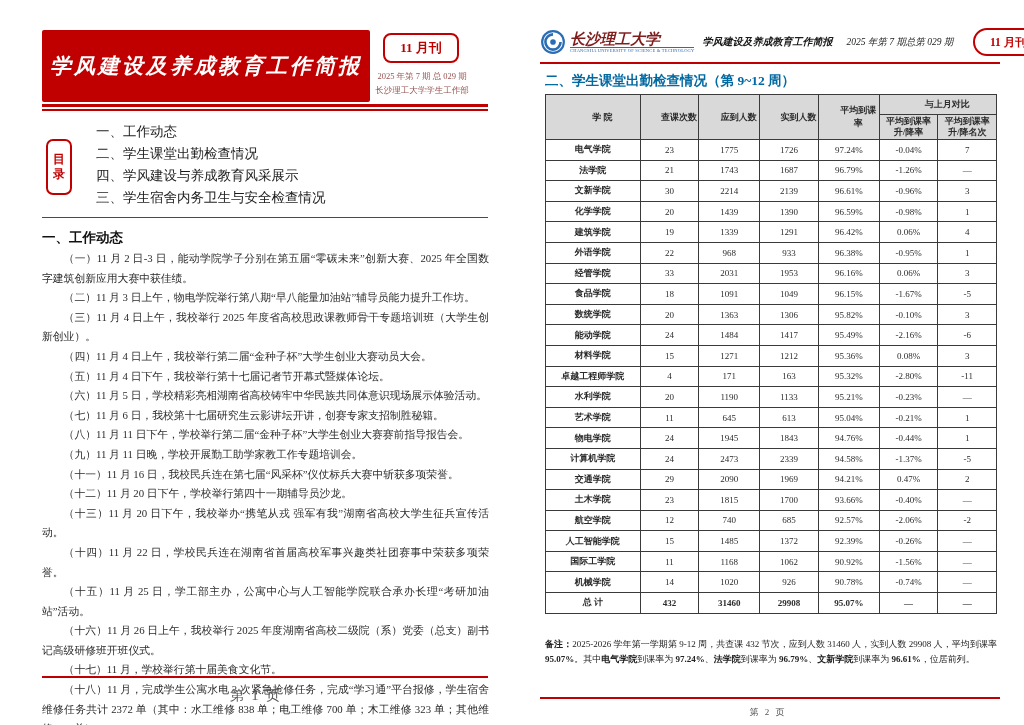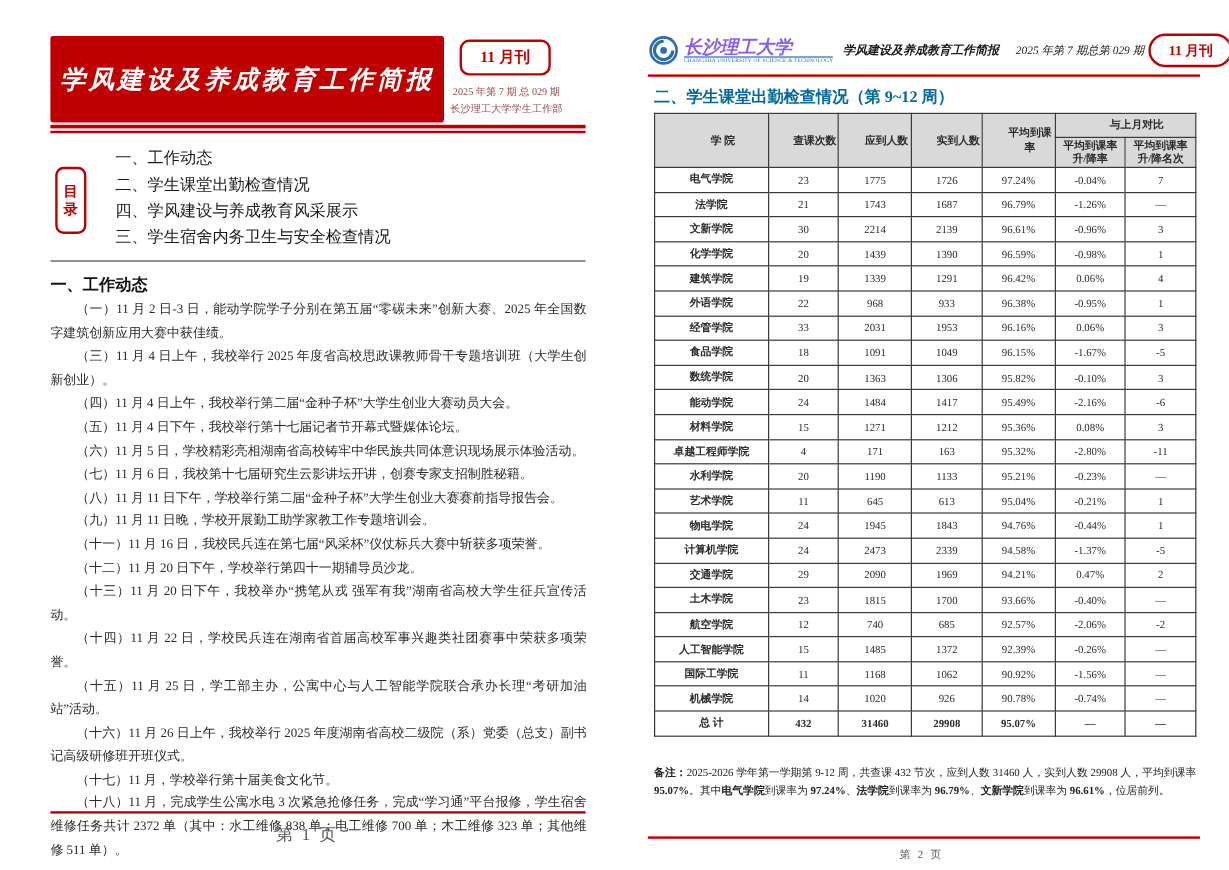--- a/index.html
+++ b/index.html
@@ -34,27 +34,27 @@
   .work-items{position:absolute;left:42px;top:249px;width:447px;font-size:10.8px;
     line-height:19.6px;color:#2b2b2b;text-align:justify;}
   .work-item{margin:0;text-indent:2em;}
   .footer-rule{position:absolute;left:42px;top:676px;width:446px;border-top:2px solid #c00000;}
   .page-num{position:absolute;left:0;top:687px;width:100%;text-align:center;font-size:14px;color:#555;letter-spacing:2px;}
 
   
   .rp-header{position:absolute;left:28px;top:25px;width:458px;height:34px;display:flex;align-items:center;}
   .logo{width:26px;height:26px;flex:0 0 26px;margin-right:4px;}
   .uni-block{display:flex;flex-direction:column;margin-right:8px;}
-  .uni-name{color:#8b5cf6;font-size:15px;font-weight:bold;font-style:italic;
+  .uni-name{color:#7f1d1d;font-size:15px;font-weight:bold;font-style:italic;
     font-family:"DejaVu Serif",serif;white-space:nowrap;line-height:16px;}
   .uni-en{color:#2a6db5;font-size:4.5px;letter-spacing:0.2px;white-space:nowrap;
     border-top:0.5px solid #2a6db5;}
   .rp-bulletin-title{font-size:10px;font-weight:bold;font-style:italic;color:#1a1a1a;
     white-space:nowrap;margin-right:14px;font-family:"DejaVu Serif",serif;}
-  .rp-issue{font-size:9.5px;color:#1a1a1a;white-space:nowrap;margin-right:4px;font-style:italic;}
+  .rp-issue{font-size:9.5px;color:#1a1a1a;white-space:nowrap;margin-right:20px;font-style:italic;}
   .issue-badge-right{width:66px;height:24px;flex:0 0 66px;border:2px solid #c00000;border-radius:14px;
     color:#c00000;font-size:11.5px;font-weight:bold;display:flex;align-items:center;justify-content:center;}
   .rp-redline{position:absolute;left:28px;top:62px;width:460px;border-top:2px solid #c00000;}
   .rp-heading{position:absolute;left:33px;top:72px;font-size:13.5px;font-weight:bold;color:#0369a1;}
   .att-table{position:absolute;left:33px;top:94px;width:452px;border-collapse:collapse;
     table-layout:fixed;font-size:9px;color:#2b2b2b;}
   .att-table th,.att-table td{border:1px solid #3a3a3a;text-align:center;padding:0 1px;overflow:hidden;}
   .att-table thead th{background:#d9d9d9;font-weight:bold;}
   .att-table thead tr:first-child th{height:19px;padding-left:20px;}
   .att-table thead tr:last-child th{height:24px;white-space:pre-line;line-height:11px;}
@@ -86,20 +86,21 @@
       <li>一、工作动态</li>
       <li>二、学生课堂出勤检查情况</li>
       <li>四、学风建设与养成教育风采展示</li>
       <li>三、学生宿舍内务卫生与安全检查情况</li>
     </ul>
   <div class="toc-rule"></div>
 
   <div class="section-heading">一、工作动态</div>
   <div class="work-items">
       <p class="work-item">（一）11 月 2 日-3 日，能动学院学子分别在第五届“零碳未来”创新大赛、2025 年全国数字建筑创新应用大赛中获佳绩。</p>
+      <p class="work-item">（二）11 月 3 日上午，物电学院举行第八期“早八能量加油站”辅导员能力提升工作坊。</p>
       <p class="work-item">（三）11 月 4 日上午，我校举行 2025 年度省高校思政课教师骨干专题培训班（大学生创新创业）。</p>
       <p class="work-item">（四）11 月 4 日上午，我校举行第二届“金种子杯”大学生创业大赛动员大会。</p>
       <p class="work-item">（五）11 月 4 日下午，我校举行第十七届记者节开幕式暨媒体论坛。</p>
       <p class="work-item">（六）11 月 5 日，学校精彩亮相湖南省高校铸牢中华民族共同体意识现场展示体验活动。</p>
       <p class="work-item">（七）11 月 6 日，我校第十七届研究生云影讲坛开讲，创赛专家支招制胜秘籍。</p>
       <p class="work-item">（八）11 月 11 日下午，学校举行第二届“金种子杯”大学生创业大赛赛前指导报告会。</p>
       <p class="work-item">（九）11 月 11 日晚，学校开展勤工助学家教工作专题培训会。</p>
       <p class="work-item">（十一）11 月 16 日，我校民兵连在第七届“风采杯”仪仗标兵大赛中斩获多项荣誉。</p>
       <p class="work-item">（十二）11 月 20 日下午，学校举行第四十一期辅导员沙龙。</p>
       <p class="work-item">（十三）11 月 20 日下午，我校举办“携笔从戎 强军有我”湖南省高校大学生征兵宣传活动。</p>

